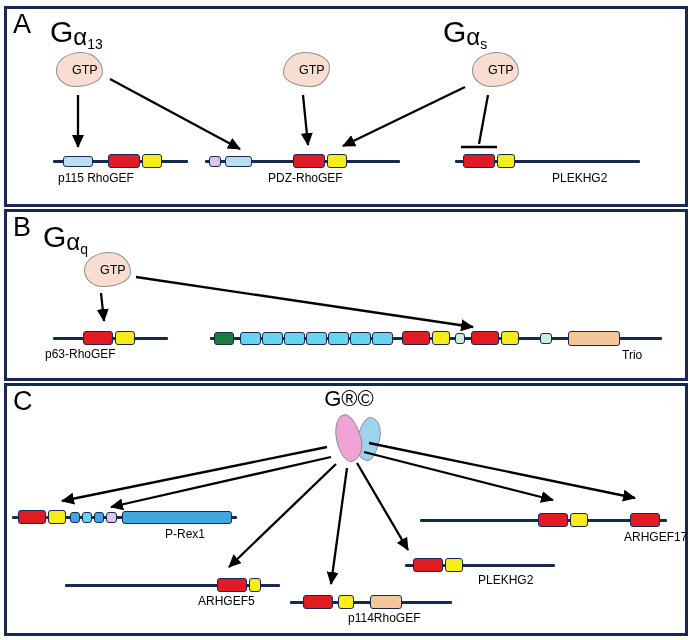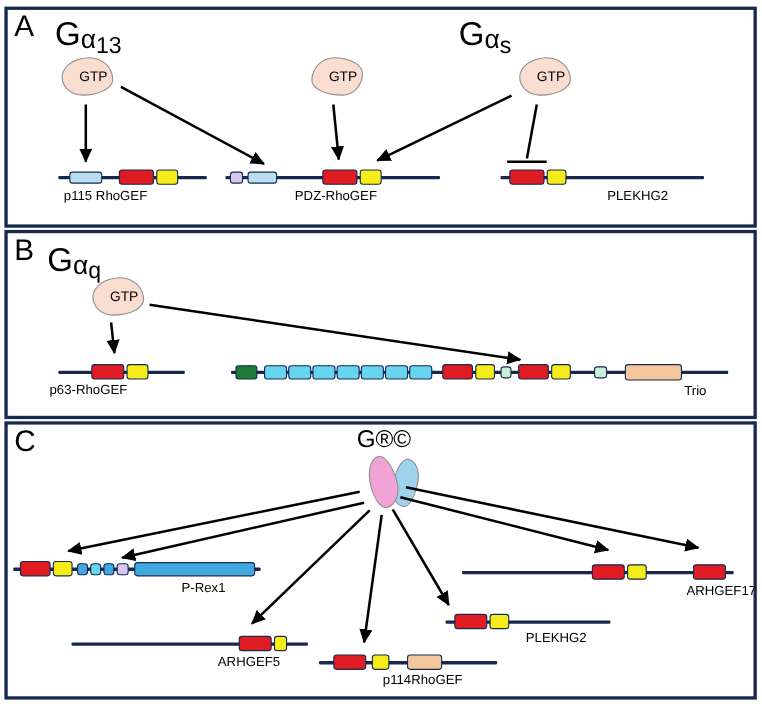--- a/index.html
+++ b/index.html
@@ -3,21 +3,21 @@
 <meta charset="utf-8">
 <style>
   *{box-sizing:border-box}
   html,body{margin:0;padding:0;background:#ffffff}
   #fig{position:relative;width:693px;height:640px;background:#fff;
        font-family:"Liberation Sans",sans-serif;color:#000;overflow:hidden}
   .panel{position:absolute;border:3px solid #17294e;background:#fff}
   .pletter{position:absolute;font-size:27px;line-height:1}
   .gname{position:absolute;font-size:30px;line-height:1;white-space:nowrap}
   .galpha{font-size:24px;position:relative;top:3px}
-  .gsub{font-size:21px;position:relative;top:7px}
+  .gsub{font-size:14px;position:relative;top:7px}
   .blob{position:absolute;background:#f9ddd0;border:1.5px solid #8f8f8f;
         border-radius:54% 46% 60% 40% / 52% 58% 42% 48%}
   .blob2{border-radius:45% 55% 40% 60% / 60% 42% 58% 40%}
   .gtp{position:absolute;font-size:12.5px;line-height:1}
   .protein{position:absolute;height:19px}
   .pline{position:absolute;left:0;top:8px;width:100%;height:2.6px;background:#17294e;border-radius:1px}
   .pdom{position:absolute;border:1.2px solid #17294e;border-radius:3px}
   .plabel{position:absolute;font-size:12px;line-height:1.1;text-align:left}
   .gbg{position:absolute;font-size:22px;line-height:1;text-align:center}
   #arrow-layer{position:absolute;left:0;top:0;pointer-events:none}
@@ -29,21 +29,21 @@
 
   <div class="panel" style="left:4px;top:6px;width:684px;height:201px"></div>
   <div class="panel" style="left:4px;top:209px;width:684px;height:172px"></div>
   <div class="panel" style="left:4px;top:383px;width:684px;height:253px"></div>
 
   <div class="pletter" style="left:13px;top:11px">A</div>
   <div class="pletter" style="left:13px;top:214px">B</div>
   <div class="pletter" style="left:13px;top:388px">C</div>
 
   <div class="gname" style="left:50px;top:17px"><span>G</span><span class="galpha">α</span><span class="gsub">13</span></div>
-  <div class="gname" style="left:417px;top:17px"><span>G</span><span class="galpha">α</span><span class="gsub">s</span></div>
+  <div class="gname" style="left:443px;top:17px"><span>G</span><span class="galpha">α</span><span class="gsub">s</span></div>
 
   <div class="blob" style="left:56px;top:52px;width:47px;height:35px"></div>
   <div class="blob blob2" style="left:283px;top:52px;width:47px;height:35px"></div>
   <div class="blob" style="left:472px;top:52px;width:47px;height:35px"></div>
   <span class="gtp" style="left:72px;top:64px">GTP</span>
   <span class="gtp" style="left:299px;top:64px">GTP</span>
   <span class="gtp" style="left:488px;top:64px">GTP</span>
 
   <div class="protein" style="left: 53px; top: 152px; width: 135px;">
       <div class="pline"></div>

